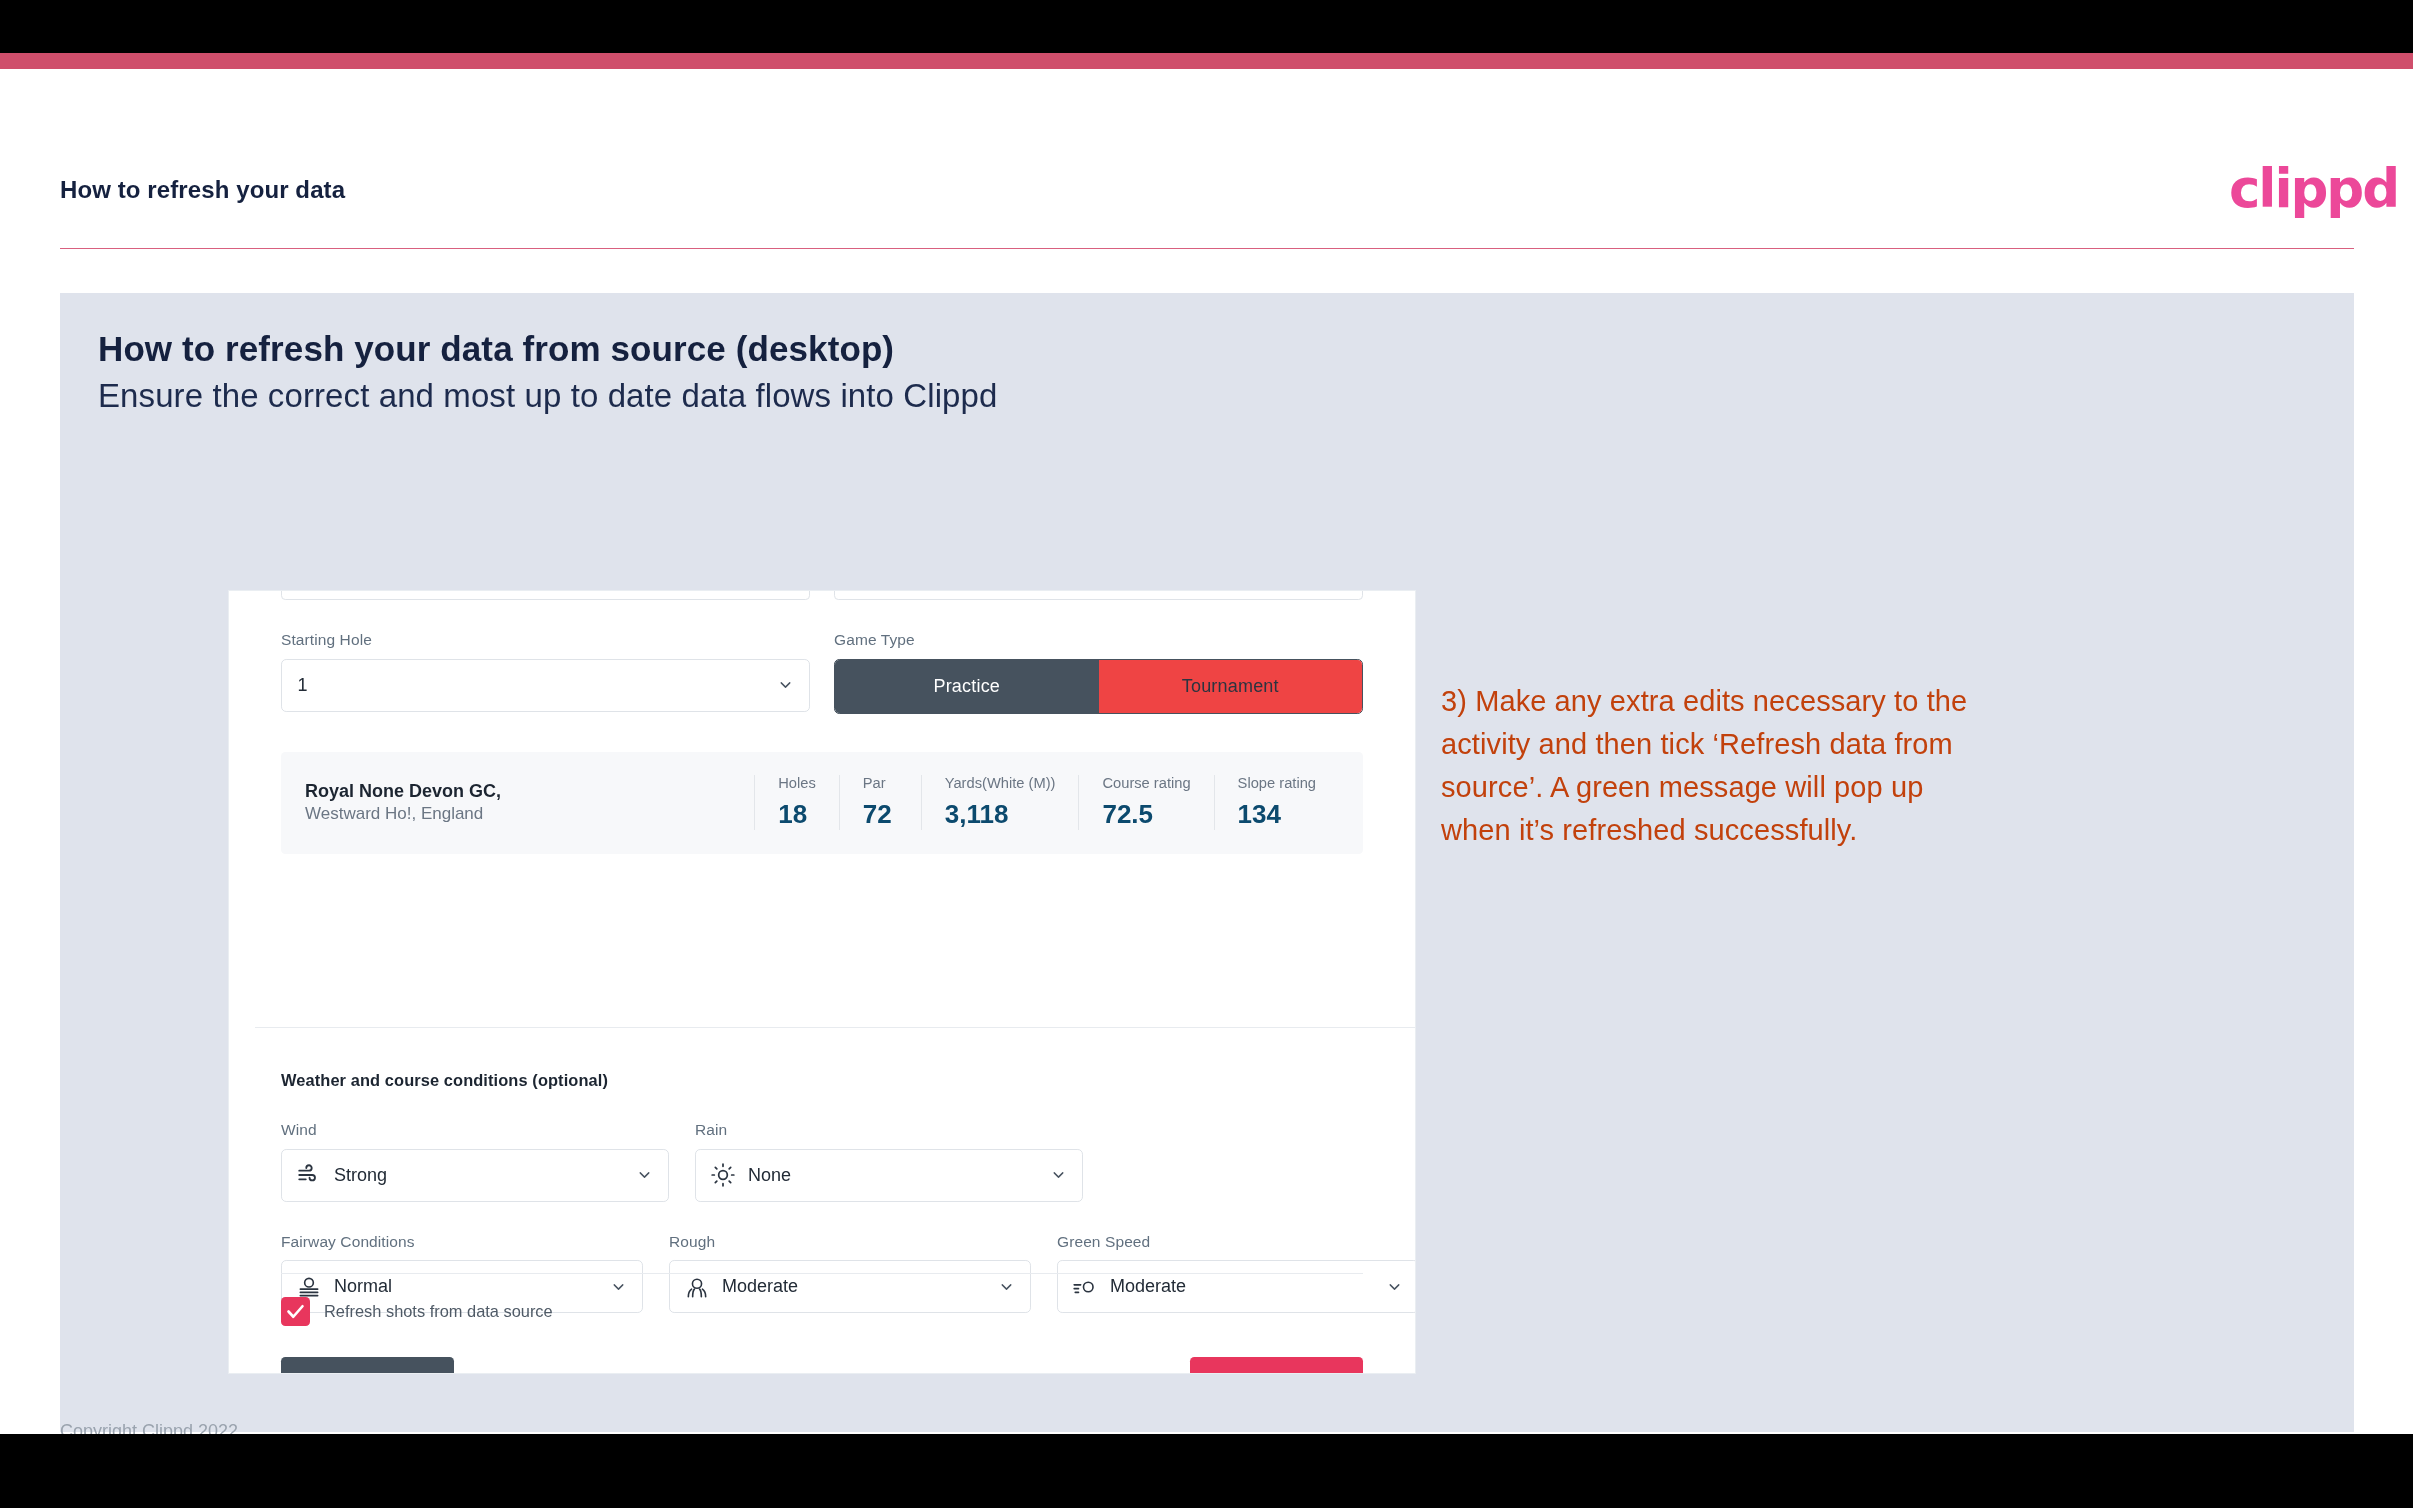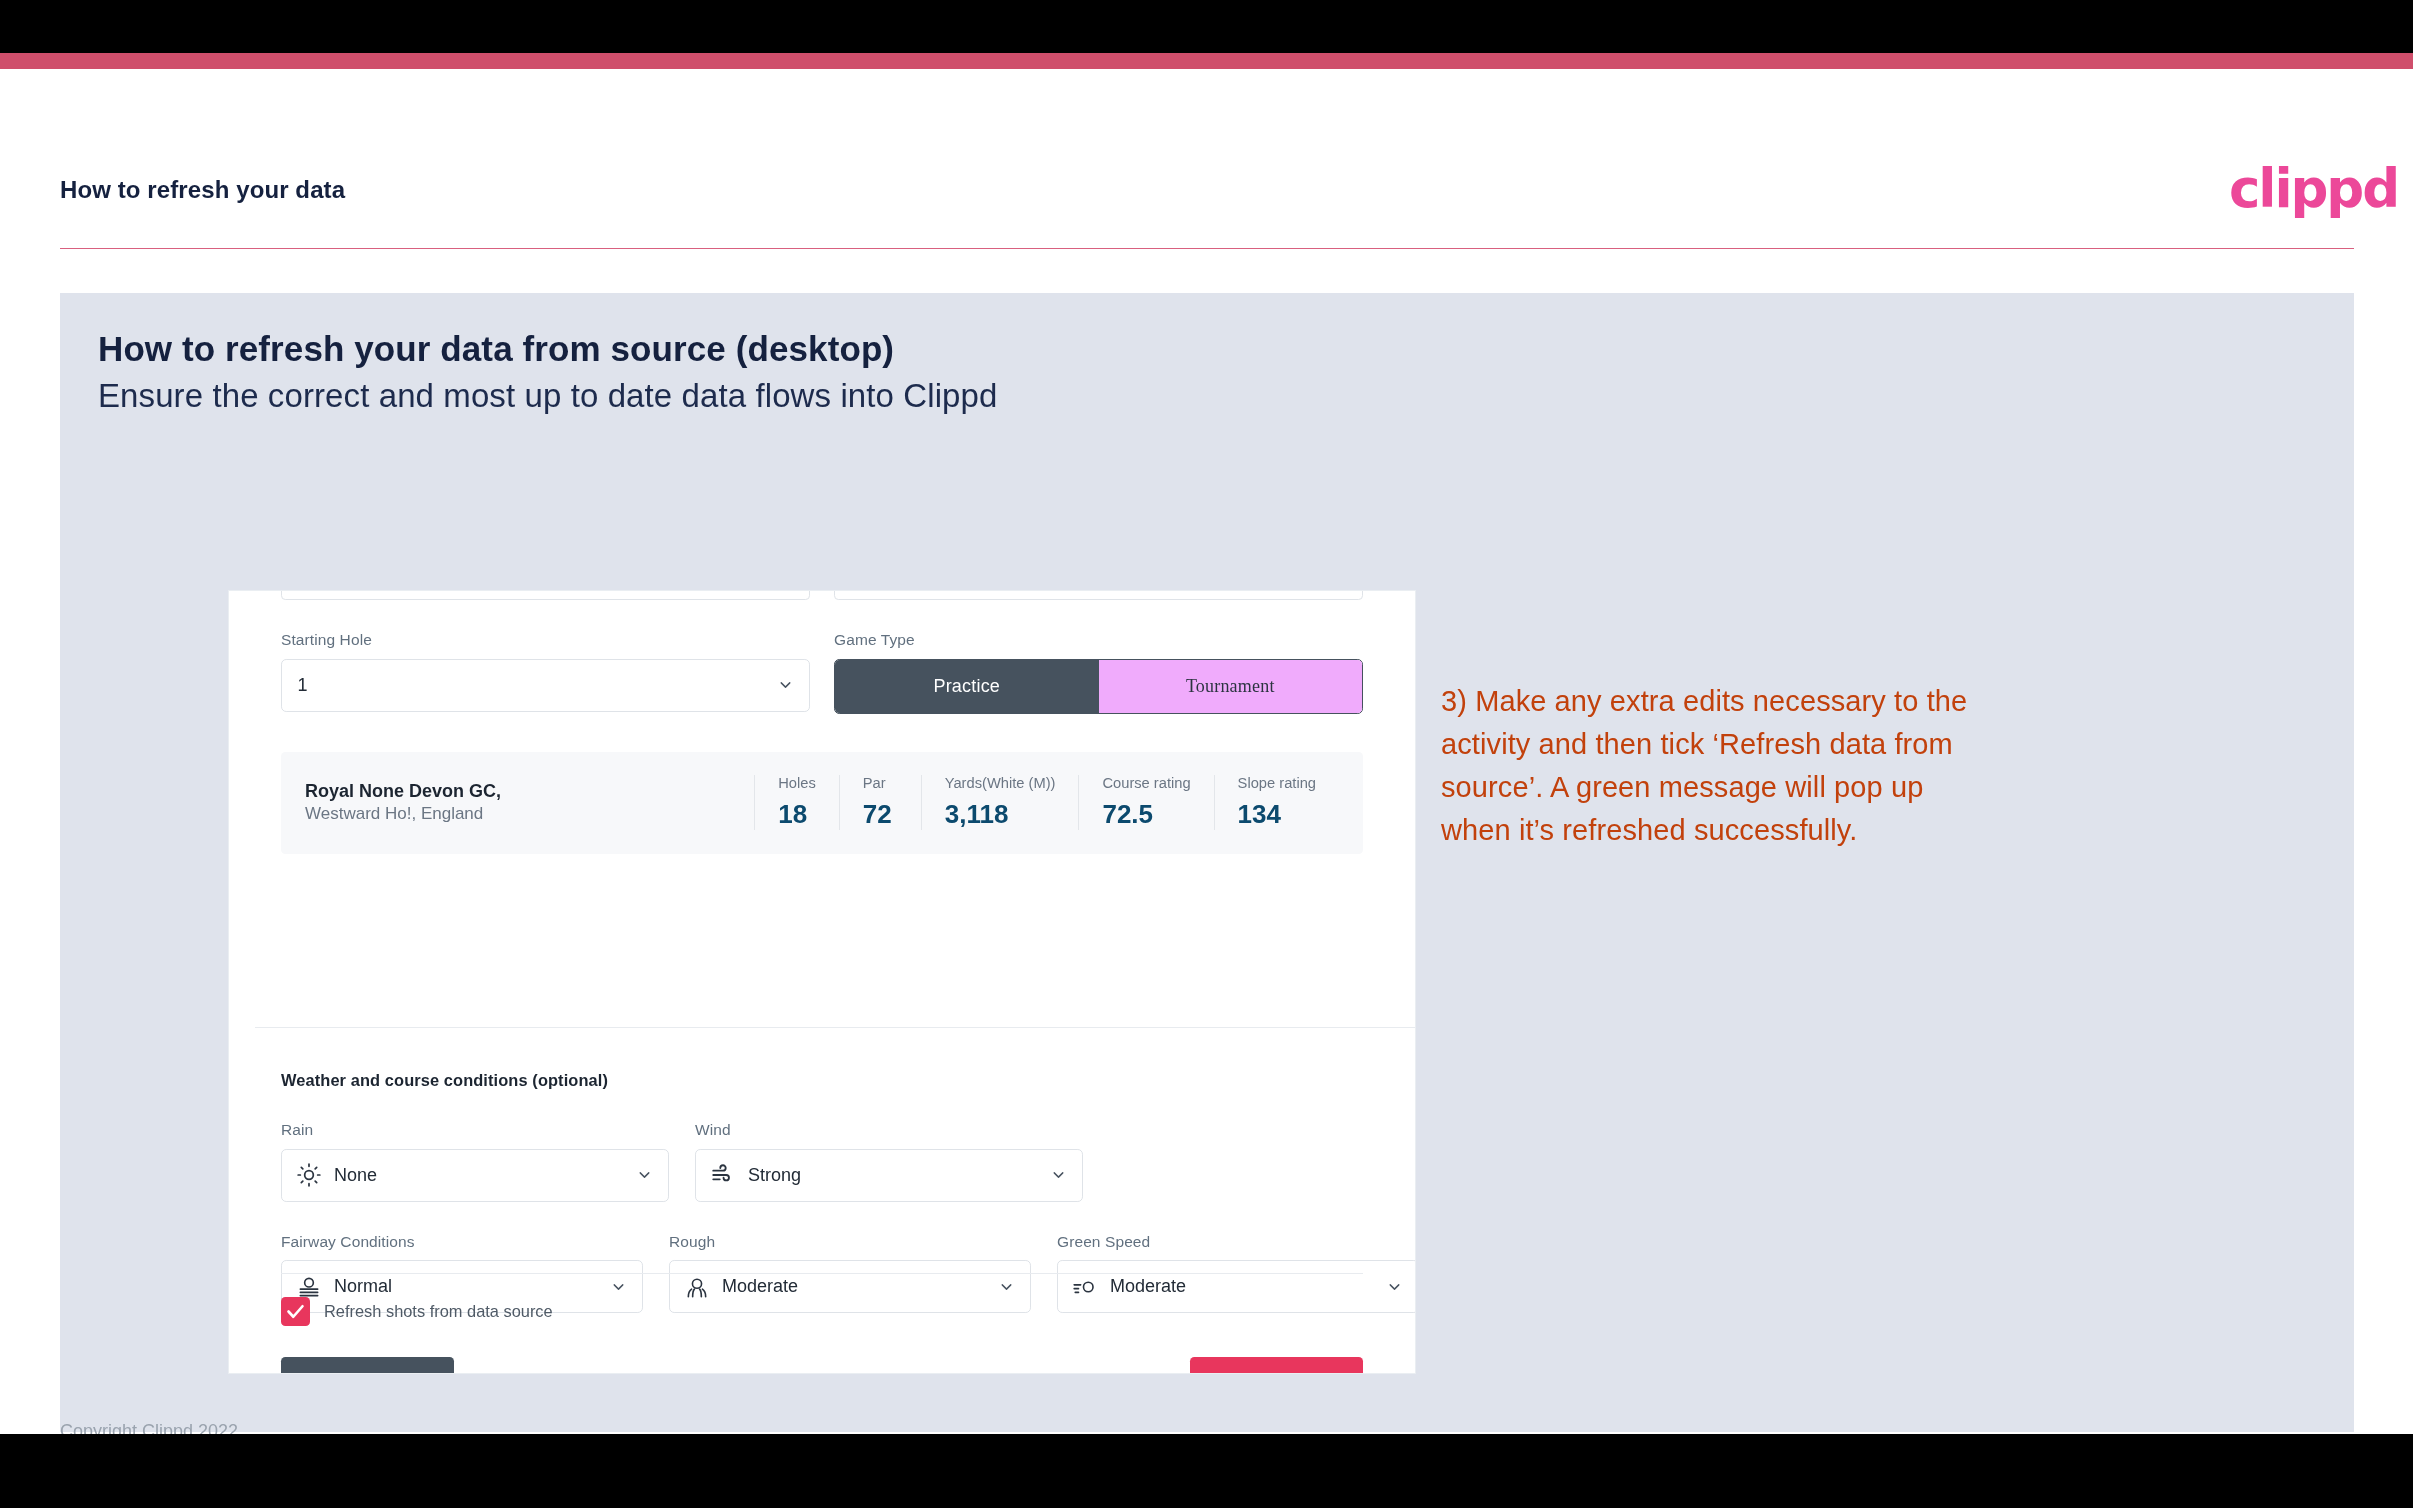--- a/index.html
+++ b/index.html
@@ -222,23 +222,22 @@
     align-items: center;
     justify-content: center;
     font-size: 18px;
     letter-spacing: 0.2px;
   }
   .seg.active {
     background: #46525e;
     color: #ffffff;
   }
   .seg.inactive {
-    background: #f0abfc;
+    background: #ef4444;
     color: #2b3440;
-    font-family: Liberation Serif, serif;
   }
 
   
   .course-card {
     margin-top: 38px;
     background: #f7f8fa;
     border-radius: 4.3px;
     height: 102px;
     display: flex;
     align-items: center;
@@ -481,56 +480,56 @@
               </div>
             </div>
           </div>
 
           <div class="divider-full"></div>
 
           <div class="cond-sec">
             <div class="section-title">Weather and course conditions (optional)</div>
 
             <div class="cond-row">
-              <div class="cond-col-2">
-                <div class="field-label">Rain</div>
-                <div class="select-box with-icon">
-                  <span class="cond-icon">
-                    <svg viewBox="0 0 24 24" fill="none" stroke="currentColor" stroke-width="1.6" stroke-linecap="round">
-                      <circle cx="12" cy="12" r="4"></circle>
-                      <path d="M12 2v2M12 20v2M2 12h2M20 12h2M4.9 4.9l1.4 1.4M17.7 17.7l1.4 1.4M19.1 4.9l-1.4 1.4M6.3 17.7l-1.4 1.4"></path>
-                    </svg>
-                  </span>
-                  <span class="select-value">None</span>
-                  <span class="chev">
-                    <svg viewBox="0 0 24 24" fill="none" stroke="currentColor" stroke-width="2" stroke-linecap="round" stroke-linejoin="round">
-                        <polyline points="6 9 12 15 18 9"></polyline>
-                      </svg>
-                  </span>
-                </div>
-              </div>
-
               <div class="cond-col-2">
                 <div class="field-label">Wind</div>
                 <div class="select-box with-icon">
                   <span class="cond-icon">
                     <svg viewBox="0 0 24 24" fill="none" stroke="currentColor" stroke-width="1.7" stroke-linecap="round" stroke-linejoin="round">
                       <path d="M3 8h9a2.5 2.5 0 1 0-2.5-2.5"></path>
                       <path d="M3 12h12a2.5 2.5 0 1 1-2.5 2.5"></path>
                       <path d="M3 16h6"></path>
                     </svg>
                   </span>
                   <span class="select-value">Strong</span>
                   <span class="chev">
                     <svg viewBox="0 0 24 24" fill="none" stroke="currentColor" stroke-width="2" stroke-linecap="round" stroke-linejoin="round">
                         <polyline points="6 9 12 15 18 9"></polyline>
                       </svg>
                   </span>
                 </div>
               </div>
+
+              <div class="cond-col-2">
+                <div class="field-label">Rain</div>
+                <div class="select-box with-icon">
+                  <span class="cond-icon">
+                    <svg viewBox="0 0 24 24" fill="none" stroke="currentColor" stroke-width="1.6" stroke-linecap="round">
+                      <circle cx="12" cy="12" r="4"></circle>
+                      <path d="M12 2v2M12 20v2M2 12h2M20 12h2M4.9 4.9l1.4 1.4M17.7 17.7l1.4 1.4M19.1 4.9l-1.4 1.4M6.3 17.7l-1.4 1.4"></path>
+                    </svg>
+                  </span>
+                  <span class="select-value">None</span>
+                  <span class="chev">
+                    <svg viewBox="0 0 24 24" fill="none" stroke="currentColor" stroke-width="2" stroke-linecap="round" stroke-linejoin="round">
+                        <polyline points="6 9 12 15 18 9"></polyline>
+                      </svg>
+                  </span>
+                </div>
+              </div>
             </div>
 
             <div class="cond-row">
               <div class="cond-col-3">
                 <div class="field-label">Fairway Conditions</div>
                 <div class="select-box with-icon">
                   <span class="cond-icon">
                     <svg viewBox="0 0 24 24" fill="none" stroke="currentColor" stroke-width="1.5" stroke-linecap="round">
                       <circle cx="12" cy="8" r="4"></circle>
                       <path d="M4 14h16M4 17h16M4 20h16"></path>

